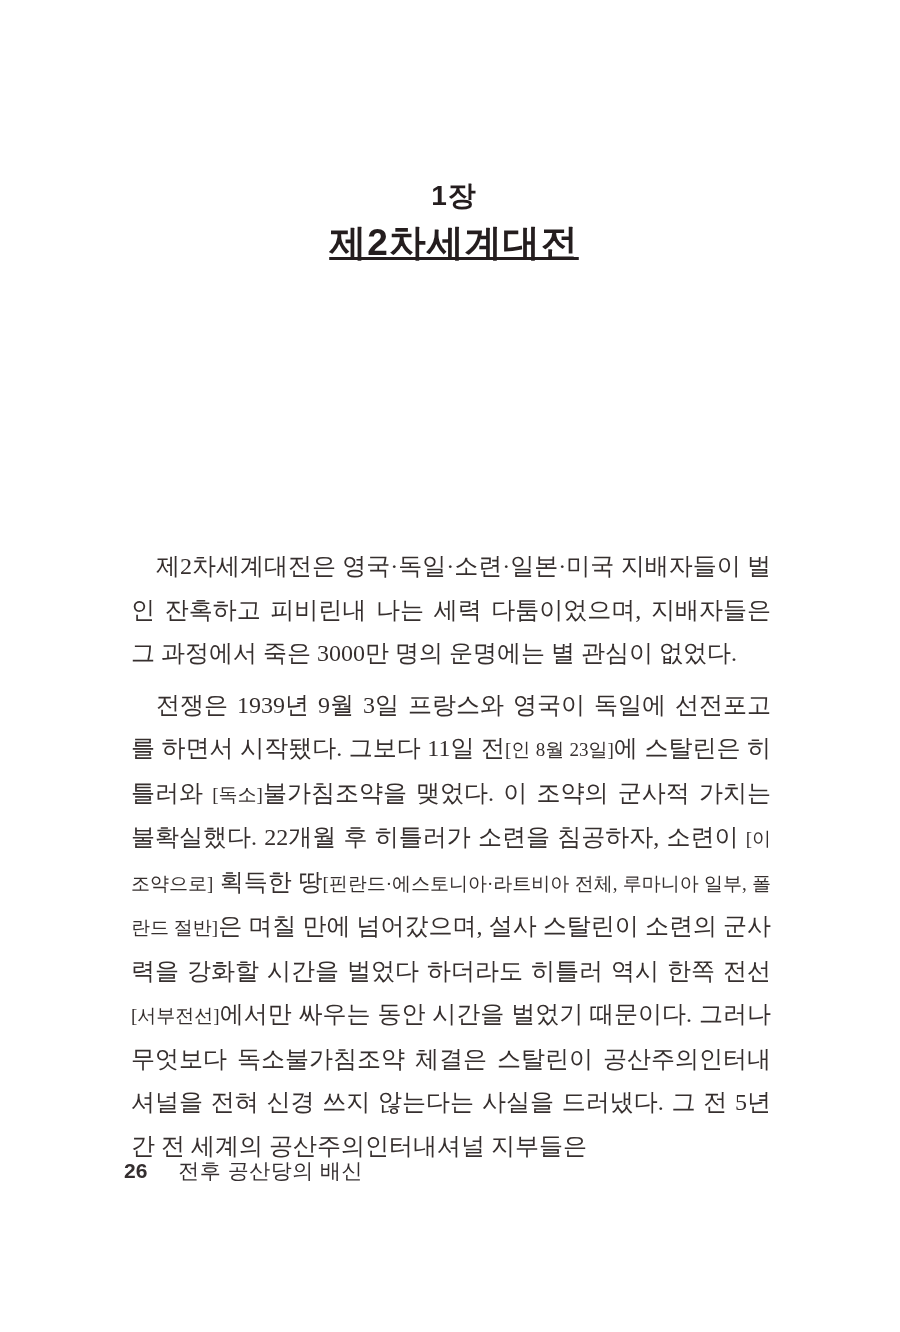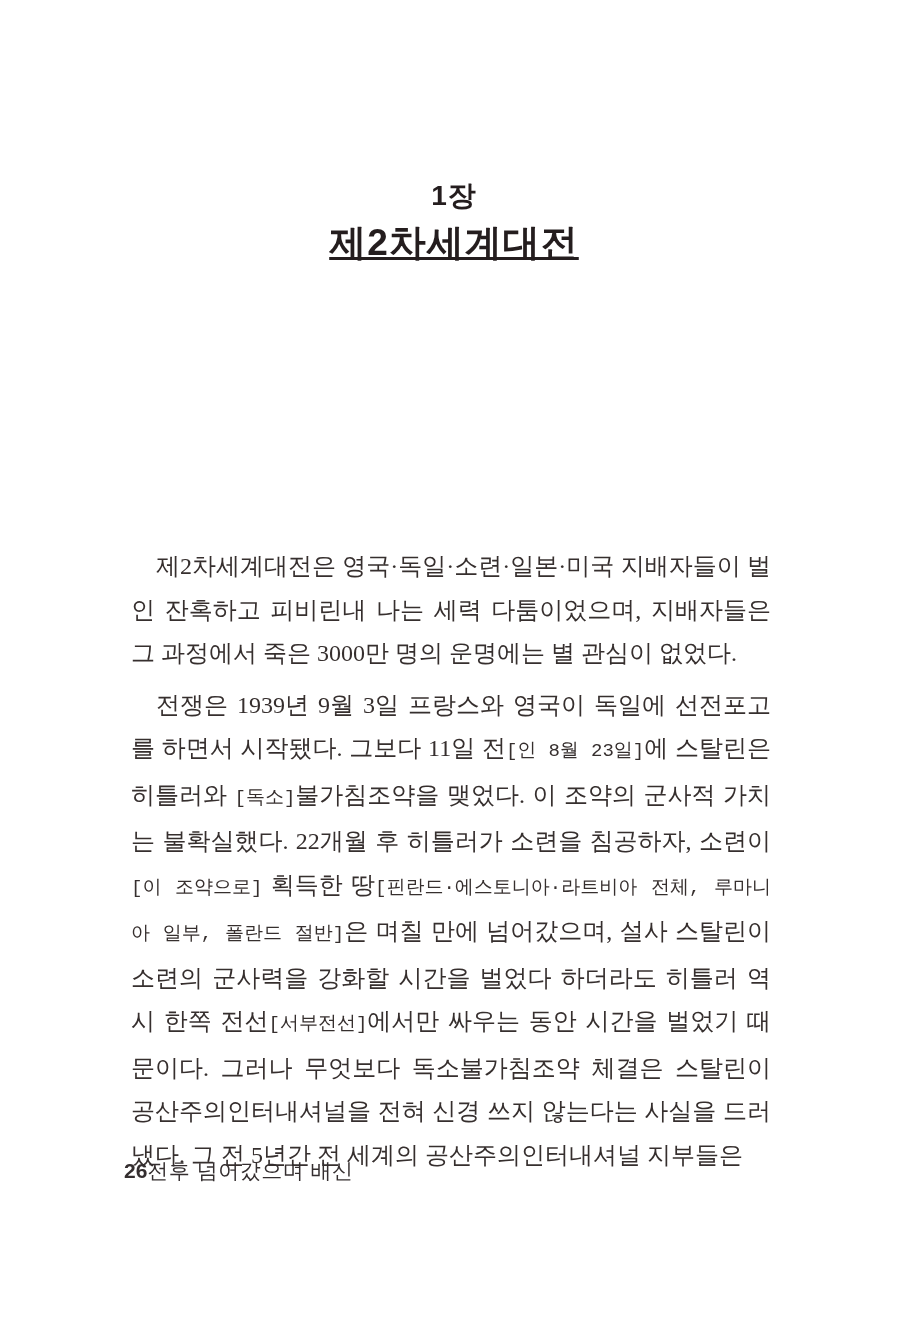--- a/index.html
+++ b/index.html
@@ -43,32 +43,33 @@
     line-height: 43.5px;
     color: #362f2e;
     text-align: justify;
     word-break: break-all;
   }
   .paragraph {
     text-indent: 25px;
     margin: 8px;
   }
   .seg-normal { font-size: 24px; }
-  .seg-small  { font-size: 19px; font-family: Liberation Mono, monospace; }
+  .seg-small  { font-size: 19px; }
   .page-footer {
     position: absolute;
     top: 1157px; left: 124px;
     font-family: "Liberation Sans", sans-serif;
     font-size: 21px;
     color: #342e2f;
     display: flex;
     align-items: baseline;
   }
   .page-number {
     font-weight: 700;
+    margin-right: 31px;
   }
   .running-title {
     font-weight: 400;
     letter-spacing: 0.5px;
   }
 </style>
 </head>
 <body>
 
 <div class="book-page">
@@ -78,16 +79,16 @@
     <h1 class="chapter-title">제2차세계대전</h1>
   </div>
 
   <div class="body-text" id="body-text">
       <p class="paragraph"><span class="seg-normal">제2차세계대전은 영국·독일·소련·일본·미국 지배자들이 벌인 잔혹하고 피비린내 나는 세력 다툼이었으며, 지배자들은 그 과정에서 죽은 3000만 명의 운명에는 별 관심이 없었다.</span></p>
       <p class="paragraph"><span class="seg-normal">전쟁은 1939년 9월 3일 프랑스와 영국이 독일에 선전포고를 하면서 시작됐다. 그보다 11일 전</span><span class="seg-small">[인 8월 23일]</span><span class="seg-normal">에 스탈린은 히틀러와 </span><span class="seg-small">[독소]</span><span class="seg-normal">불가침조약을 맺었다. 이 조약의 군사적 가치는 불확실했다. 22개월 후 히틀러가 소련을 침공하자, 소련이 </span><span class="seg-small">[이 조약으로]</span><span class="seg-normal"> 획득한 땅</span><span class="seg-small">[핀란드·에스토니아·라트비아 전체, 루마니아 일부, 폴란드 절반]</span><span class="seg-normal">은 며칠 만에 넘어갔으며, 설사 스탈린이 소련의 군사력을 강화할 시간을 벌었다 하더라도 히틀러 역시 한쪽 전선</span><span class="seg-small">[서부전선]</span><span class="seg-normal">에서만 싸우는 동안 시간을 벌었기 때문이다. 그러나 무엇보다 독소불가침조약 체결은 스탈린이 공산주의인터내셔널을 전혀 신경 쓰지 않는다는 사실을 드러냈다. 그 전 5년간 전 세계의 공산주의인터내셔널 지부들은</span></p>
     </div>
 
   <div class="page-footer">
     <span class="page-number">26</span>
-    <span class="running-title">전후 넘어갔으며 배신</span>
+    <span class="running-title">전후 공산당의 배신</span>
   </div>
 
 </div>
 
 </body></html>

